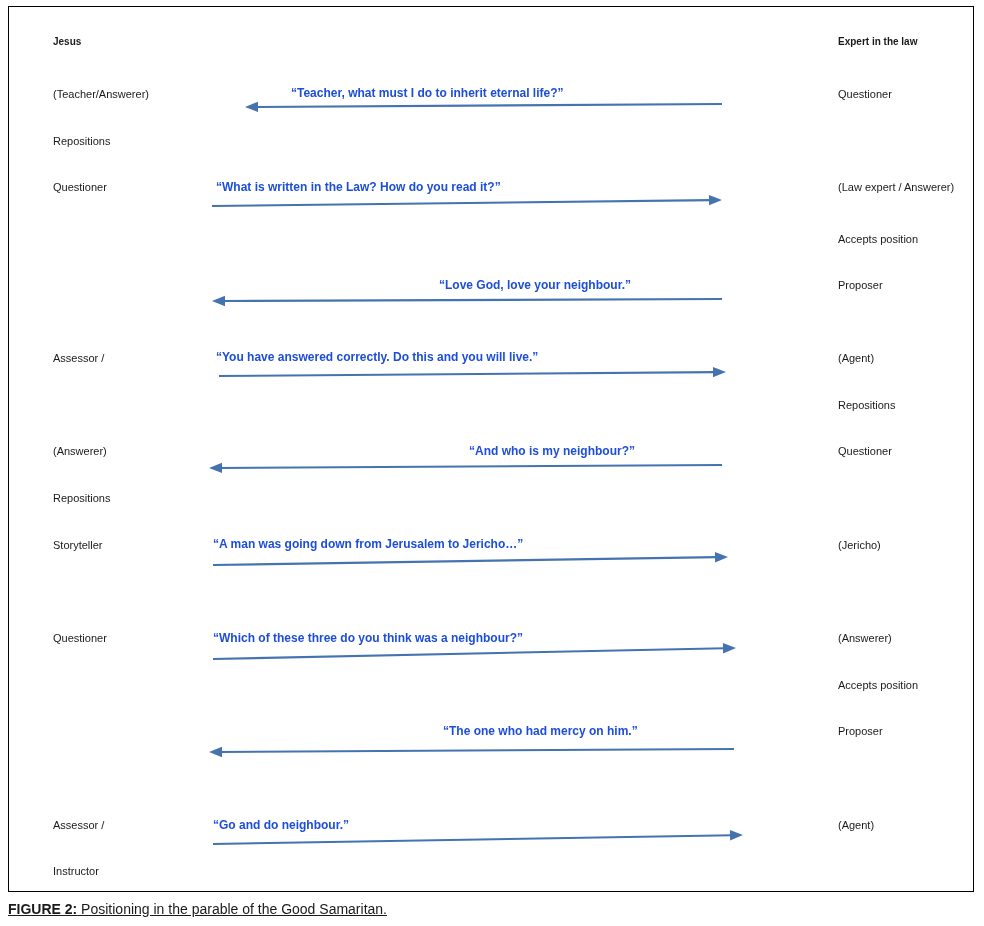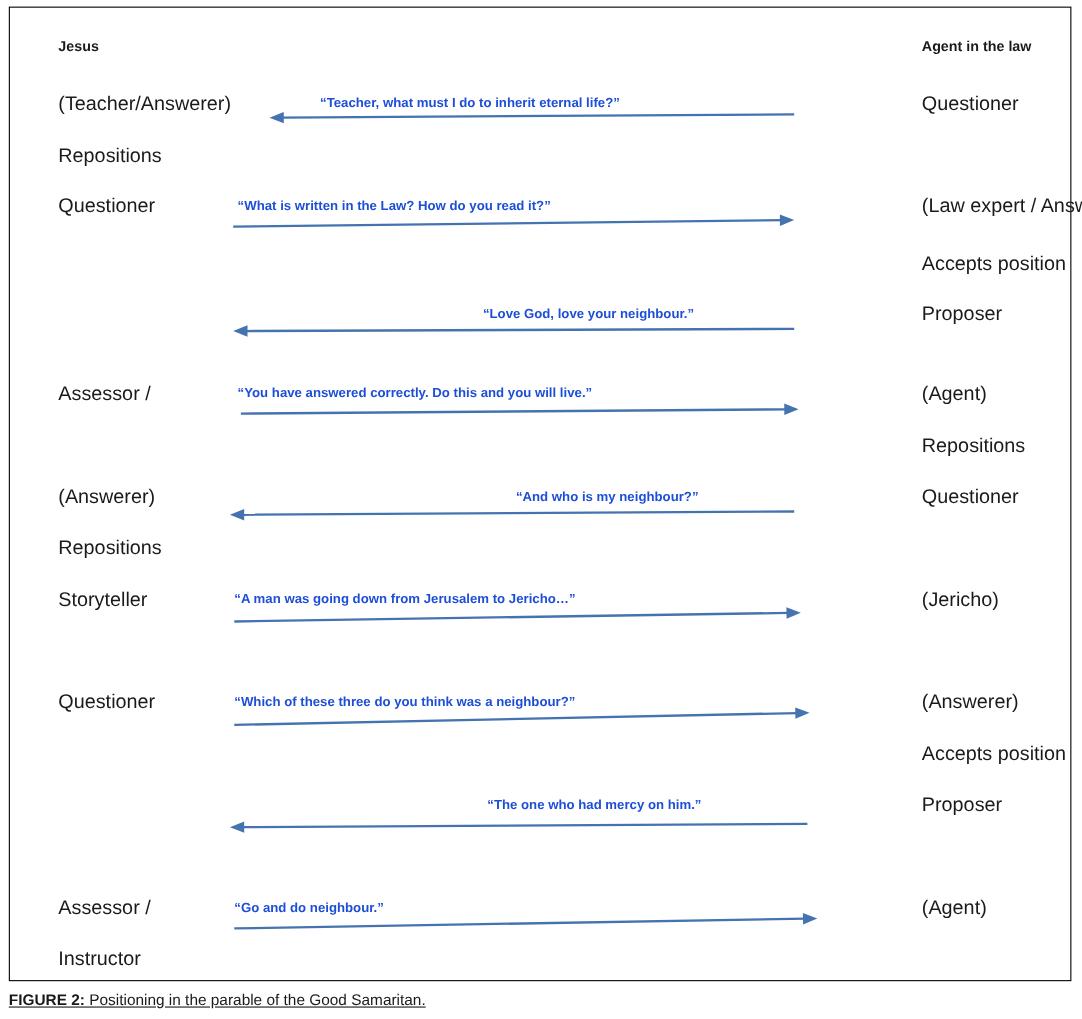--- a/index.html
+++ b/index.html
@@ -27,28 +27,28 @@
     background: #ffffff;
   }
 
   #diagram-canvas {
     position: absolute;
     inset: 0;
   }
 
   .col-label {
     position: absolute;
-    font-size: 18px;
+    font-size: 11px;
     line-height: 14px;
     color: #1a1a1a;
     white-space: nowrap;
   }
   .col-label.heading {
     font-weight: bold;
-    font-size: 13px;
+    font-size: 10px;
   }
 
   .left-col { left: 44px; }
   .right-col { left: 829px; }
 
   .utterance {
     position: absolute;
     font-size: 12px;
     line-height: 14px;
     color: #1d4ed8;
@@ -77,21 +77,21 @@
   }
 </style>
 </head>
 <body>
 
 <div id="figure-frame">
   <div id="diagram-canvas">
 
     <div class="col-label heading left-col" style="top:28px">Jesus</div>
 
-    <div class="col-label heading right-col" style="top:28px">Agent in the law</div>
+    <div class="col-label heading right-col" style="top:28px">Expert in the law</div>
 
     <div id="left-labels">
         <div class="col-label left-col" style="top: 80px;">(Teacher/Answerer)</div>
         <div class="col-label left-col" style="top: 127px;">Repositions</div>
         <div class="col-label left-col" style="top: 173px;">Questioner</div>
         <div class="col-label left-col" style="top: 344px;">Assessor /</div>
         <div class="col-label left-col" style="top: 437px;">(Answerer)</div>
         <div class="col-label left-col" style="top: 484px;">Repositions</div>
         <div class="col-label left-col" style="top: 531px;">Storyteller</div>
         <div class="col-label left-col" style="top: 624px;">Questioner</div>

